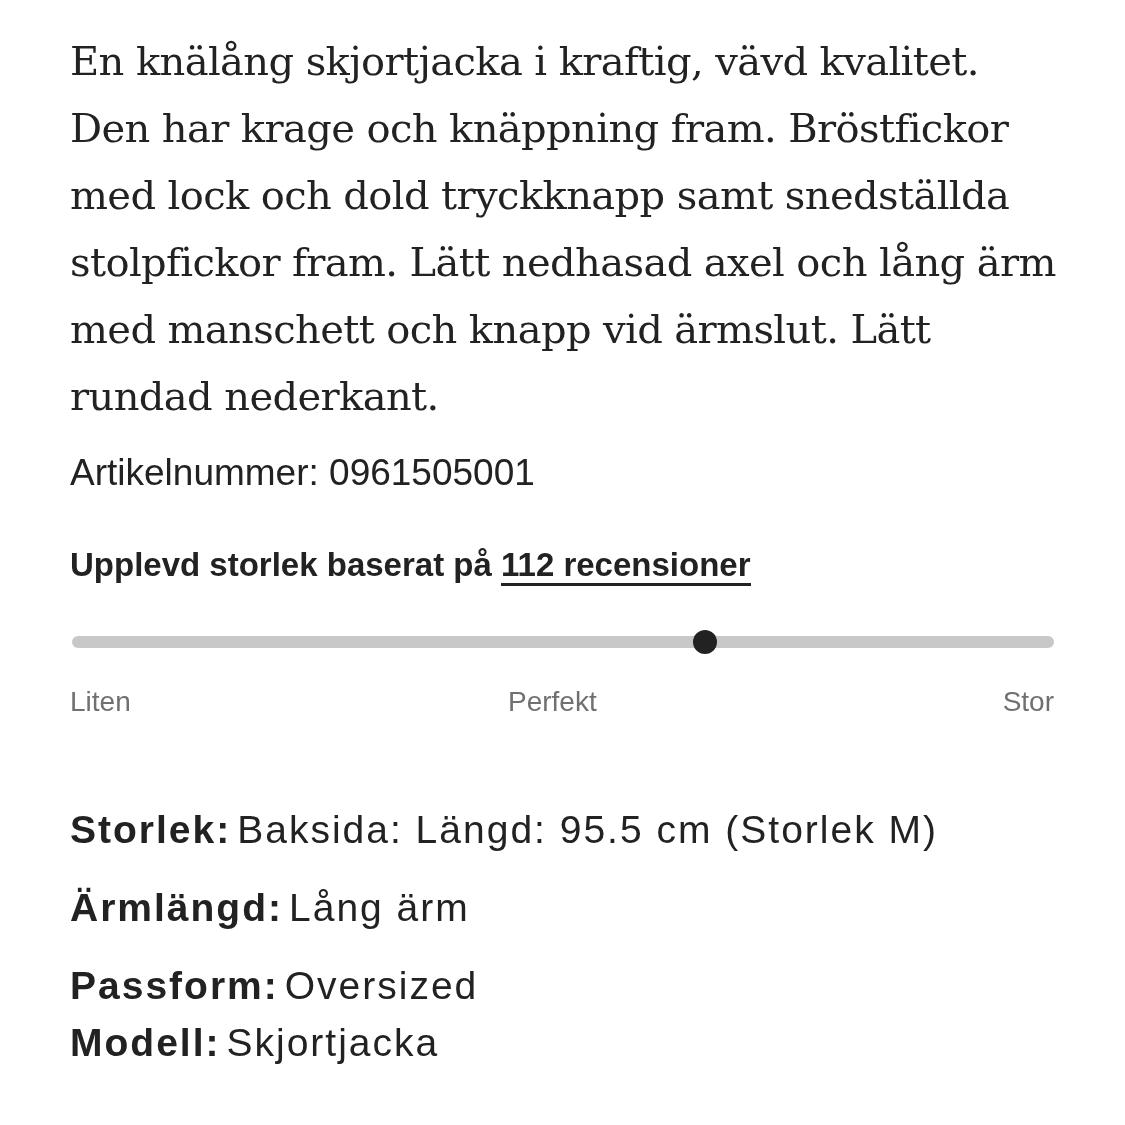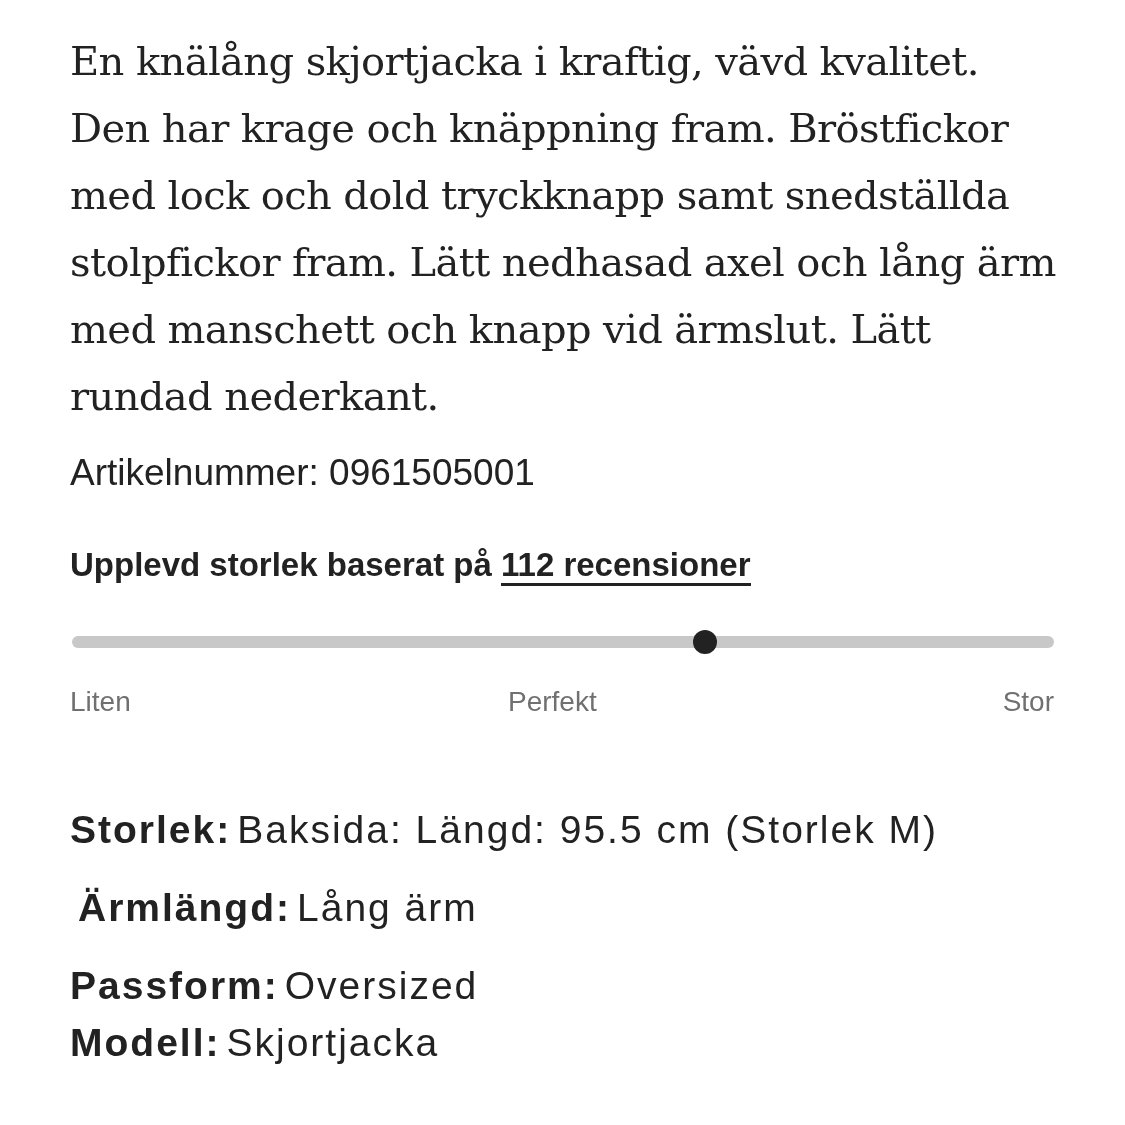--- a/index.html
+++ b/index.html
@@ -40,21 +40,21 @@
   .lbl-perfect { left: 438px; }
   .lbl-large { right: 6px; }
   .spec {
     position: absolute; left: 0;
     font-family: "Liberation Sans", sans-serif; font-size: 39px; color: #222222;
     letter-spacing: 2px; white-space: nowrap;
   }
   .spec-key { font-weight: bold; }
   .spec-val { margin-left: 6px; }
   .spec-0 { top: 808px; }
-  .spec-1 { top: 886px; margin-left: 8px; }
+  .spec-1 { top: 886px; }
   .spec-2 { top: 964px; }
   .spec-3 { top: 1021px; }
 </style>
 </head>
 <body>
 
 <div class="page">
 
   <p class="desc">
     <span class="desc-line">En knälång skjortjacka i kraftig, vävd kvalitet.</span>

